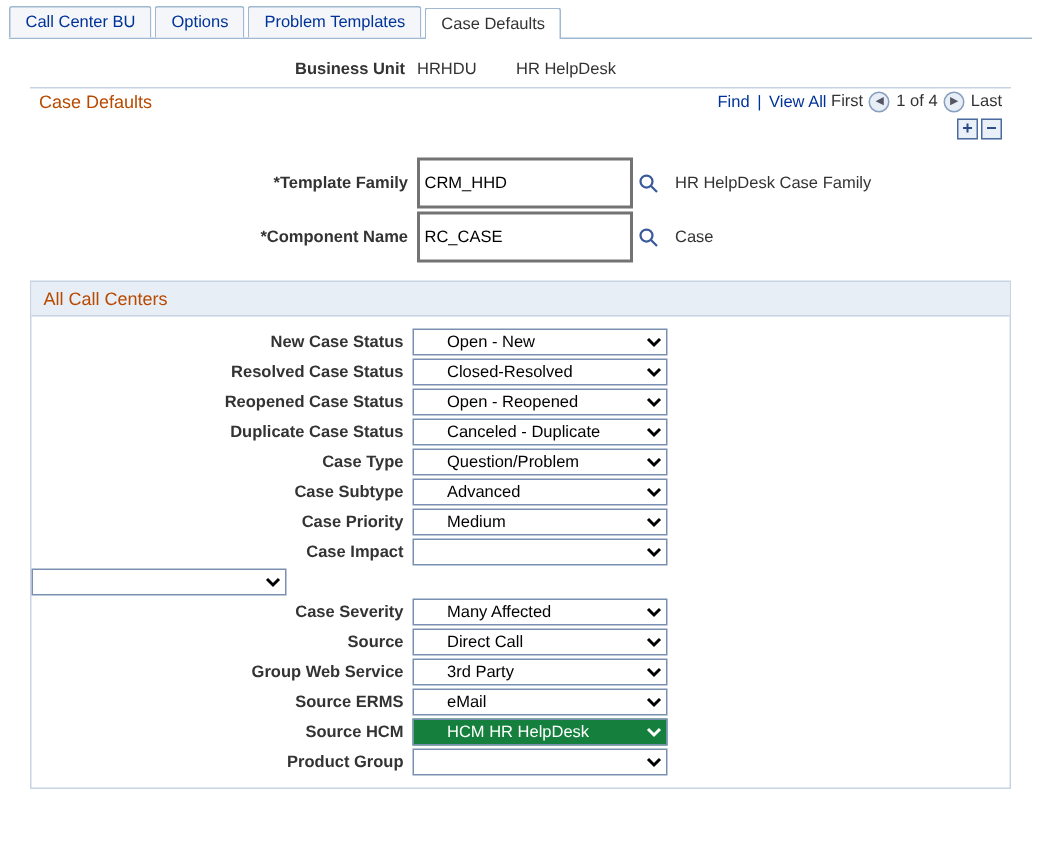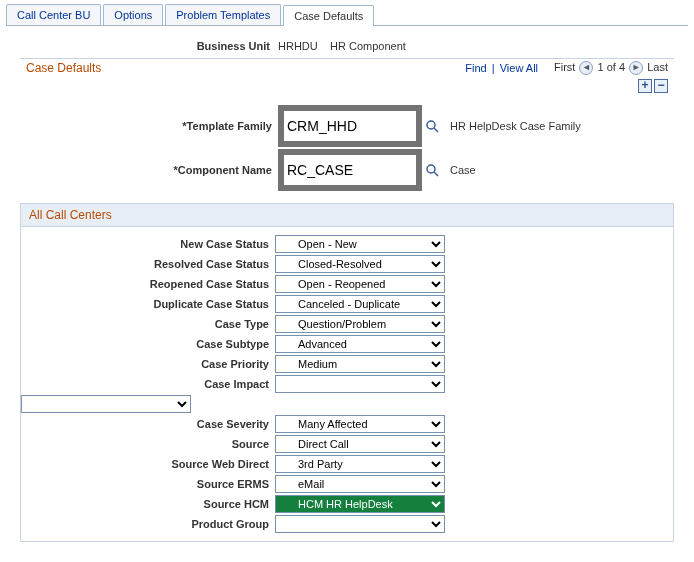--- a/index.html
+++ b/index.html
@@ -2,34 +2,34 @@
 <html><head>
 <meta charset="utf-8">
 <style>
 *{box-sizing:border-box;margin:0;padding:0}
 body{font-family:Arial,sans-serif;font-size:11px;color:#333;background:#fff;width:694px;height:562px;overflow:hidden}
 .tabs{display:flex;border-bottom:1px solid #a0b8d0;margin:4px 6px 0}
 .tab{padding:4px 10px;border:1px solid #a0b8d0;border-bottom:none;background:#f4f6f9;margin-right:2px;cursor:pointer;color:#003399;border-radius:2px 2px 0 0}
 .tab.active{background:#fff;text-decoration:none;color:#333;position:relative;top:1px}
 .bu-row{display:flex;align-items:center;padding:14px 0 6px 0}
 .bu-row .lbl{font-weight:bold;width:278px;text-align:right;padding-right:8px}
-.bu-row .val1{width:52px}
+.bu-row .val1{width:66px}
 .section-hdr{display:flex;align-items:center;background:#fff;border-top:1px solid #c8d4e4;padding:2px 6px;margin:0 20px}
 .section-hdr .title{color:#b84a00;font-size:12px;flex:0 0 auto}
 .section-hdr .spacer{flex:1}
 .section-hdr a{color:#003399;text-decoration:none;margin:0 2px}
 .section-hdr .sep{color:#003399}
-.section-hdr .nav{margin-left:14px;color:#333}
+.section-hdr .nav{margin-left:1px;color:#333}
 .section-hdr .icon-btn{display:inline-block;width:14px;height:14px;border:1px solid #88a0c0;border-radius:7px;background:#e8eef6;text-align:center;line-height:11px;font-size:9px;color:#556;margin:0 1px;cursor:pointer;vertical-align:middle}
 .addrm{display:flex;justify-content:flex-end;padding:2px 26px 0 0;gap:2px}
 .addrm .sq{width:14px;height:14px;border:1px solid #4a6aa0;background:#eaf0f8;color:#2a4a8a;font-size:12px;line-height:11px;text-align:center;cursor:pointer;font-weight:bold}
 .form-area{margin:12px 20px}
 .row{display:flex;align-items:center;margin:2px 0}
 .row .lbl{width:258px;text-align:right;padding-right:6px;font-weight:bold}
-.row input[type=text]{width:144px;height:18px;border:6px solid #737373;padding:15px 3px;font-size:14px}
+.row input[type=text]{width:144px;height:18px;border:2px solid #737373;padding:15px 3px;font-size:11px}
 .row .lookup{width:16px;height:16px;margin-left:2px;cursor:pointer;display:inline-flex;align-items:center;justify-content:center}
 .row .desc{margin-left:10px;color:#333}
 .subsection{border:1px solid #c8d4e4;margin:6px 20px 0;background:#fff}
 .subsection .sub-hdr{background:#e8eef6;color:#b84a00;font-size:12px;padding:4px 8px;border-bottom:1px solid #c8d4e4}
 .grid{padding:6px 0}
 .grid .row .lbl{width:254px;font-weight:bold}
 .grid select{width:170px;height:18px;border:1px solid #7a90b0;background:#fff;font-size:11px;padding:0 0 0 18px}
 .grid select.hl{background:#15803d;color:#fff}
 svg{display:block}
 </style>
@@ -39,21 +39,21 @@
 <div class="tabs">
   <div class="tab">Call Center BU</div>
   <div class="tab">Options</div>
   <div class="tab">Problem Templates</div>
   <div class="tab active">Case Defaults</div>
 </div>
 
 <div class="bu-row">
   <div class="lbl">Business Unit</div>
   <div class="val1">HRHDU</div>
-  <div>HR Component</div>
+  <div>HR HelpDesk</div>
 </div>
 
 <div class="section-hdr">
   <div class="title">Case Defaults</div>
   <div class="spacer"></div>
   <a href="#">Find</a>
   <span class="sep">&nbsp;|&nbsp;</span>
   <a href="#">View All</a>
   <span class="nav">
     <span>First</span>
@@ -134,21 +134,21 @@
       </div>
       <div class="row">
         <div class="lbl">Case Severity</div>
         <select><option>Many Affected</option></select>
       </div>
       <div class="row">
         <div class="lbl">Source</div>
         <select><option>Direct Call</option></select>
       </div>
       <div class="row">
-        <div class="lbl">Source Web Direct</div>
+        <div class="lbl">Group Web Service</div>
         <select><option>3rd Party</option></select>
       </div>
       <div class="row">
         <div class="lbl">Source ERMS</div>
         <select><option>eMail</option></select>
       </div>
       <div class="row">
         <div class="lbl">Source HCM</div>
         <select class="hl"><option>HCM HR HelpDesk</option></select>
       </div>

